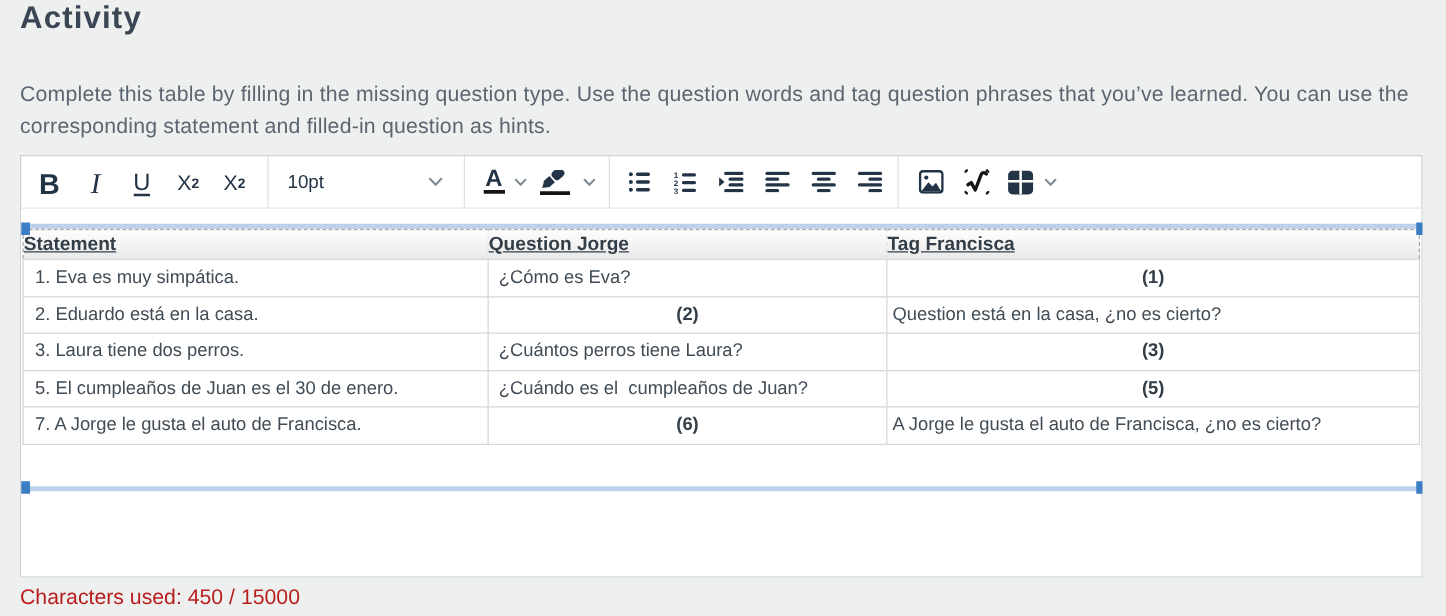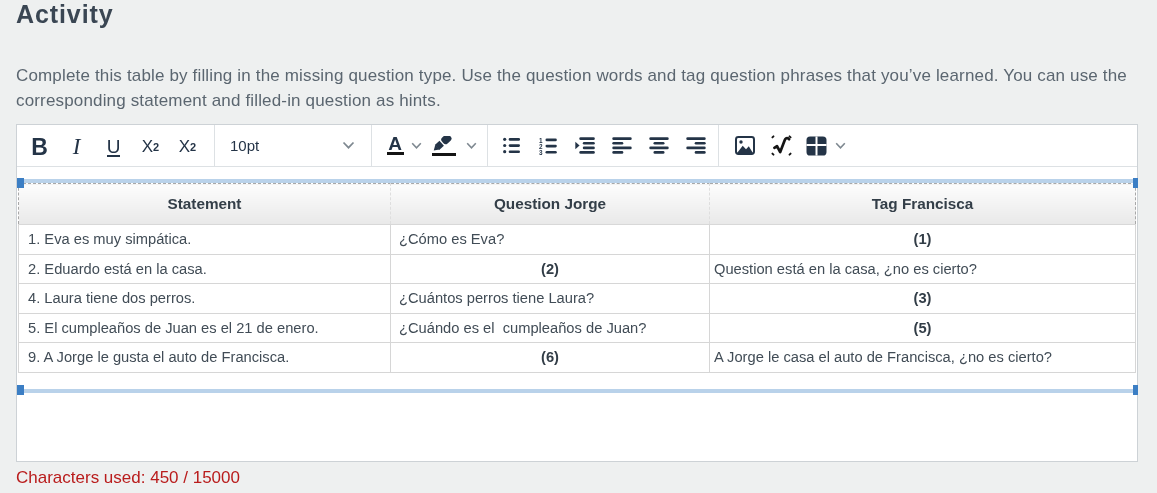--- a/index.html
+++ b/index.html
@@ -10,23 +10,23 @@
 .editor { width:1122px; border:1px solid #cdd2d6; background:#fff; }
 .toolbar { height:42px; border-bottom:1px solid #dde1e4; display:flex; align-items:stretch; color:#243447; }
 .tgroup { display:flex; align-items:center; height:100%; }
 .tgroup + .tgroup { border-left:1px solid #dde1e4; }
 .tbtn { width:37px; height:42px; display:flex; align-items:center; justify-content:center; color:#243447; }
 .chev { display:inline-block; }
 .content { position:relative; height:294px; background:#fff; }
 .selline { position:absolute; left:1px; width:1117px; height:4px; background:#b9d2ea; }
 .handle { position:absolute; background:#3b7ec4; z-index:5; }
 table.qt { position:absolute; left:1px; top:16px; width:1117px; border-collapse:collapse; table-layout:fixed; font-size:14.7px; color:#414c56; }
-table.qt thead td { height:41px; text-align:center; font-weight:700; font-size:15.3px; color:#333e48;
+table.qt thead td { height:24px; text-align:left; font-weight:700; font-size:15.3px; color:#333e48;
   background:linear-gradient(#fdfdfd, #e9e9e9); border-top:1px dashed #a8a8a8; border-bottom:1px solid #d8d8d8;
-  border-left:1px dashed #dedede; border-right:1px dashed #dedede; }
+  border-left:1px dashed #dedede; border-right:1px dashed #dedede;text-decoration:underline; }
 table.qt thead td:first-child { border-left:1px dashed #a8a8a8; }
 table.qt thead td:last-child { border-right:1px dashed #a8a8a8; }
 table.qt tbody td { height:29.5px; border:1px solid #d6d6d6; background:#fff; }
 table.qt tbody td:nth-child(1) { padding:0 9px; }
 table.qt tbody td:nth-child(2) { padding:0 8px;margin-left:36px; }
 table.qt tbody td:nth-child(3) { padding:0 4px; }
 table.qt tbody td.c { text-align:center; font-weight:700; color:#323d47; }
 .counter { font-size:17px; color:#b91c1c; margin-top:6px; }
 </style>
 </head>
@@ -184,32 +184,32 @@
               <td>1. Eva es muy simpática.</td>
               <td>¿Cómo es Eva?</td>
               <td class="c">(1)</td>
             </tr>
           <tr>
               <td>2. Eduardo está en la casa.</td>
               <td class="c">(2)</td>
               <td>Question está en la casa, ¿no es cierto?</td>
             </tr>
           <tr>
-              <td>4. Laura tiene dos perros.</td>
+              <td>3. Laura tiene dos perros.</td>
               <td>¿Cuántos perros tiene Laura?</td>
               <td class="c">(3)</td>
             </tr>
           <tr>
-              <td>5. El cumpleaños de Juan es el 21 de enero.</td>
+              <td>5. El cumpleaños de Juan es el 30 de enero.</td>
               <td>¿Cuándo es el&nbsp; cumpleaños de Juan?</td>
               <td class="c">(5)</td>
             </tr>
           <tr>
-              <td>9. A Jorge le gusta el auto de Francisca.</td>
+              <td>7. A Jorge le gusta el auto de Francisca.</td>
               <td class="c">(6)</td>
-              <td>A Jorge le casa el auto de Francisca, ¿no es cierto?</td>
+              <td>A Jorge le gusta el auto de Francisca, ¿no es cierto?</td>
             </tr>
         </tbody>
       </table>
     </div>
   </div>
   <div class="counter">Characters used: 450 / 15000</div>
 </div>
 
 </body></html>

